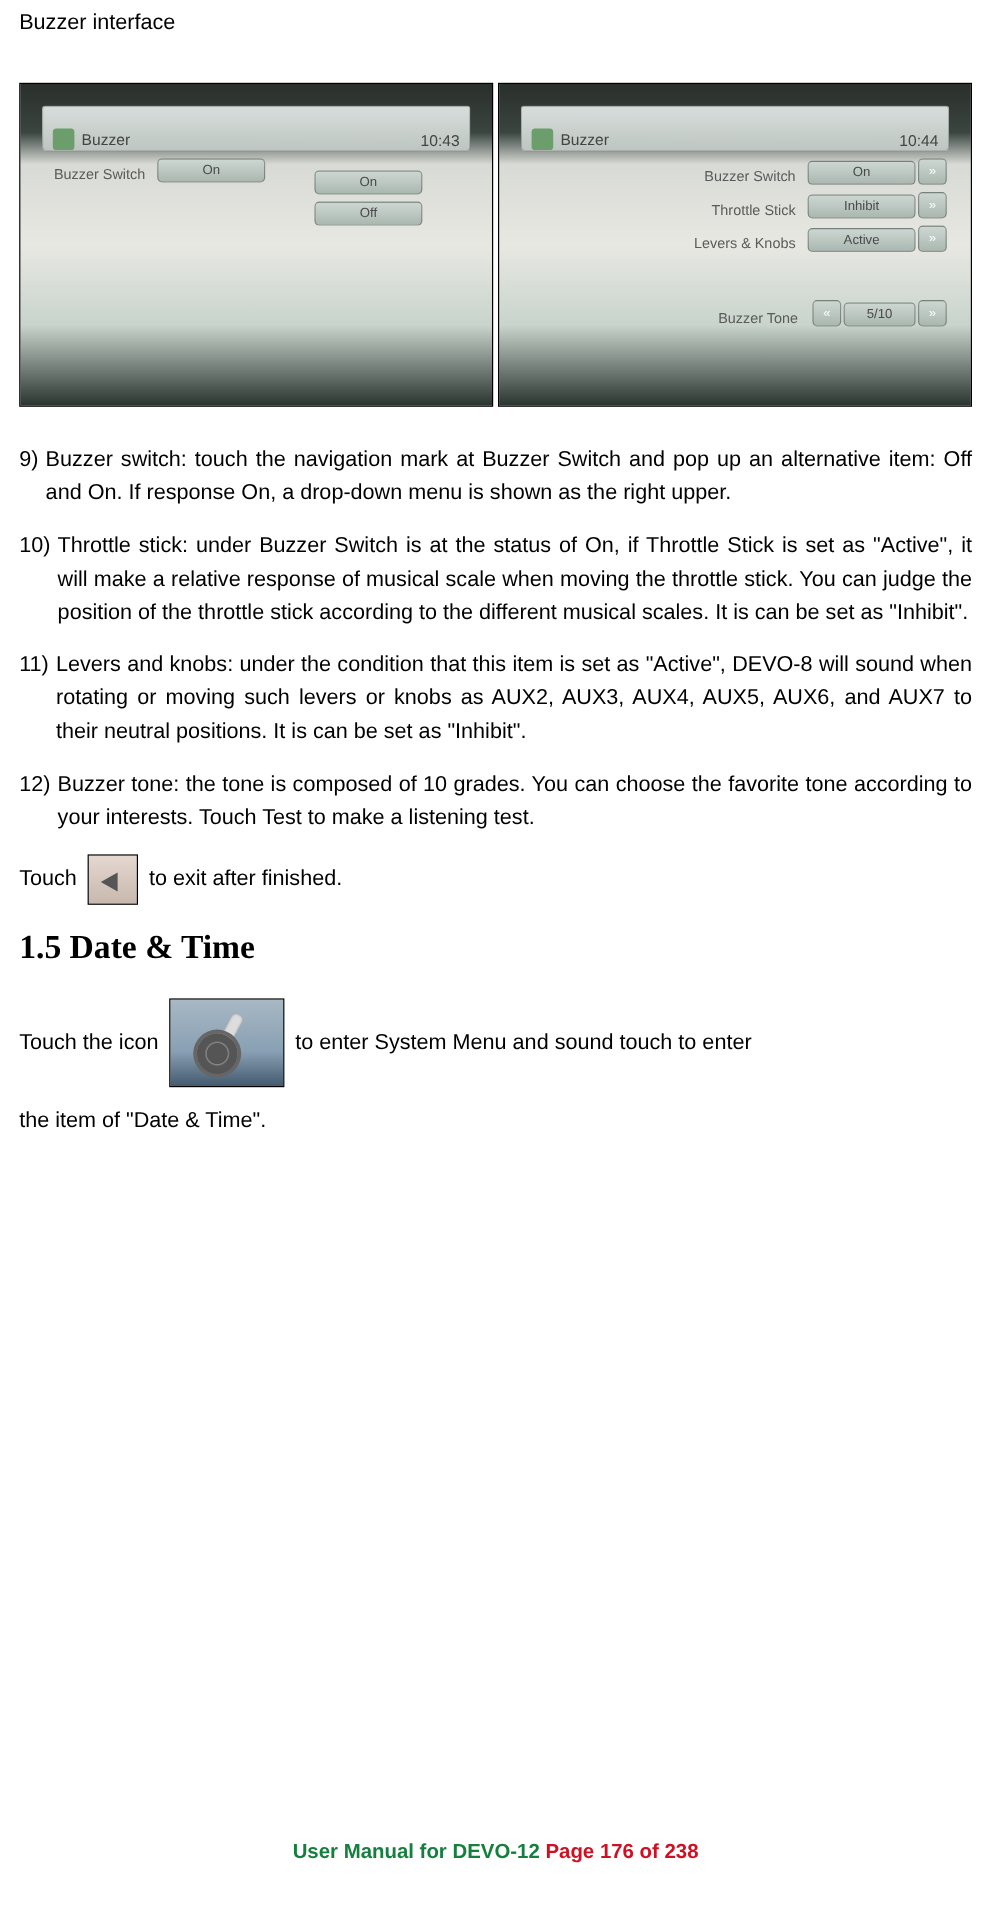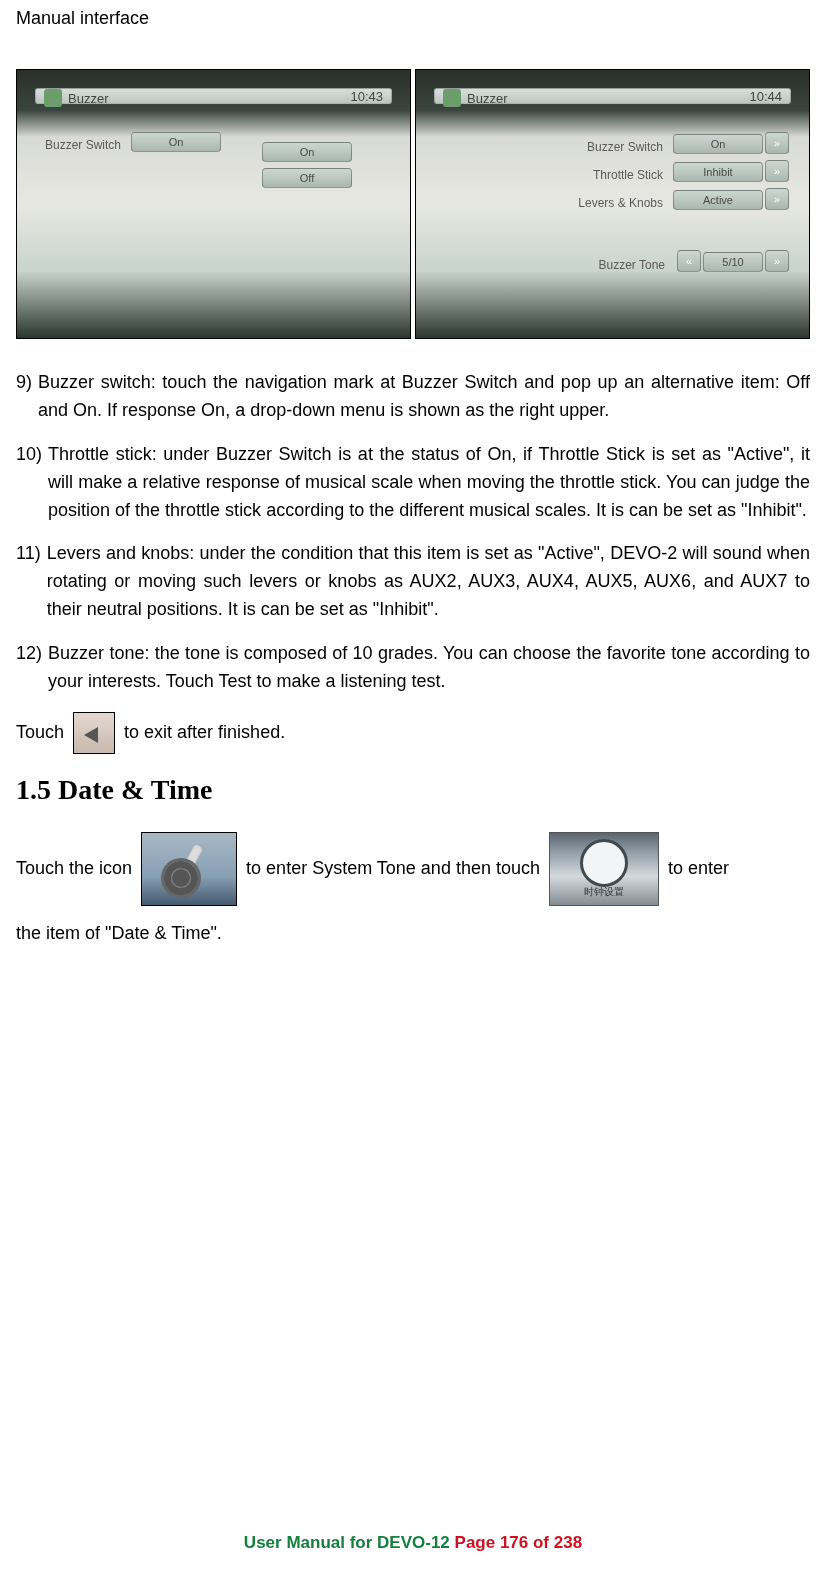--- a/index.html
+++ b/index.html
@@ -26,25 +26,25 @@
       background: linear-gradient(to bottom, #2a2f2a 0%, #3a4540 15%, #d8dad5 25%, #e8e8e2 50%, #c8d4cc 75%, #2a3530 100%);
       border: 1px solid #000;
       position: relative;
       overflow: hidden;
     }
     .device-header {
       position: absolute;
       top: 18px;
       left: 18px;
       right: 18px;
-      height: 16px;
+      height: 38px;
       background: linear-gradient(to bottom, #d8dddb, #bdc6c1);
       border-radius: 3px;
       display: flex;
-      align-items: flex-start;
+      align-items: flex-end;
       padding: 0 8px;
       font-size: 13px;
       color: #444;
       justify-content: space-between;
       border: 1px solid rgba(0,0,0,0.2);
     }
     .device-header .left { display: flex; align-items: center; gap: 6px; }
     .back-icon {
       width: 18px; height: 18px;
       background: #6b9e6b;
@@ -195,21 +195,21 @@
       text-align: center;
       font-size: 17px;
       font-weight: bold;
     }
     .footer .blue { color: #15803d; }
     .footer .red { color: #d01020; }
   </style>
 </head>
 <body>
 
-<div class="title-line">Manual interface</div>
+<div class="title-line">Buzzer interface</div>
 
 <div class="screenshots">
   <div class="screenshot">
     <div class="device-header">
       <span class="left">
           <span class="back-icon"></span>
           <span>Buzzer</span>
         </span>
       <span>10:43</span>
     </div>
@@ -261,45 +261,41 @@
 <div class="para num-para">
   <span class="num">9)</span>
   <span class="txt">Buzzer switch: touch the navigation mark at Buzzer Switch and pop up an alternative item: Off and On. If response On, a drop-down menu is shown as the right upper.</span>
 </div>
 <div class="para num-para">
   <span class="num">10)</span>
   <span class="txt">Throttle stick: under Buzzer Switch is at the status of On, if Throttle Stick is set as "Active", it will make a relative response of musical scale when moving the throttle stick. You can judge the position of the throttle stick according to the different musical scales. It is can be set as "Inhibit".</span>
 </div>
 <div class="para num-para">
   <span class="num">11)</span>
-  <span class="txt">Levers and knobs: under the condition that this item is set as "Active", DEVO-2 will sound when rotating or moving such levers or knobs as AUX2, AUX3, AUX4, AUX5, AUX6, and AUX7 to their neutral positions. It is can be set as "Inhibit".</span>
+  <span class="txt">Levers and knobs: under the condition that this item is set as "Active", DEVO-8 will sound when rotating or moving such levers or knobs as AUX2, AUX3, AUX4, AUX5, AUX6, and AUX7 to their neutral positions. It is can be set as "Inhibit".</span>
 </div>
 <div class="para num-para">
   <span class="num">12)</span>
   <span class="txt">Buzzer tone: the tone is composed of 10 grades. You can choose the favorite tone according to your interests. Touch Test to make a listening test.</span>
 </div>
 
 <div class="inline-line">
   <span>Touch </span>
   <span class="inline-icon small"><span class="arrow"></span></span>
   <span> to exit after finished.</span>
 </div>
 
 <h2 class="section">1.5 Date &amp; Time</h2>
 
 <div class="inline-line">
   <span>Touch the icon </span>
   <span class="inline-icon large">
     <span class="wrench"></span><span class="gear"></span>
   </span>
-  <span> to enter System Tone and then touch </span>
-  <span class="inline-icon clock">
-    <span class="face"></span>
-    <span class="caption">时钟设置</span>
-  </span>
+  <span> to enter System Menu and sound touch </span>
   <span> to enter</span>
 </div>
 <div class="inline-line" style="line-height:1.5;">the item of "Date &amp; Time".</div>
 
 <div class="footer">
   <span class="blue">User Manual for DEVO-12</span>
   <span class="red">Page 176 of 238</span>
 </div>
 
 </body></html>

